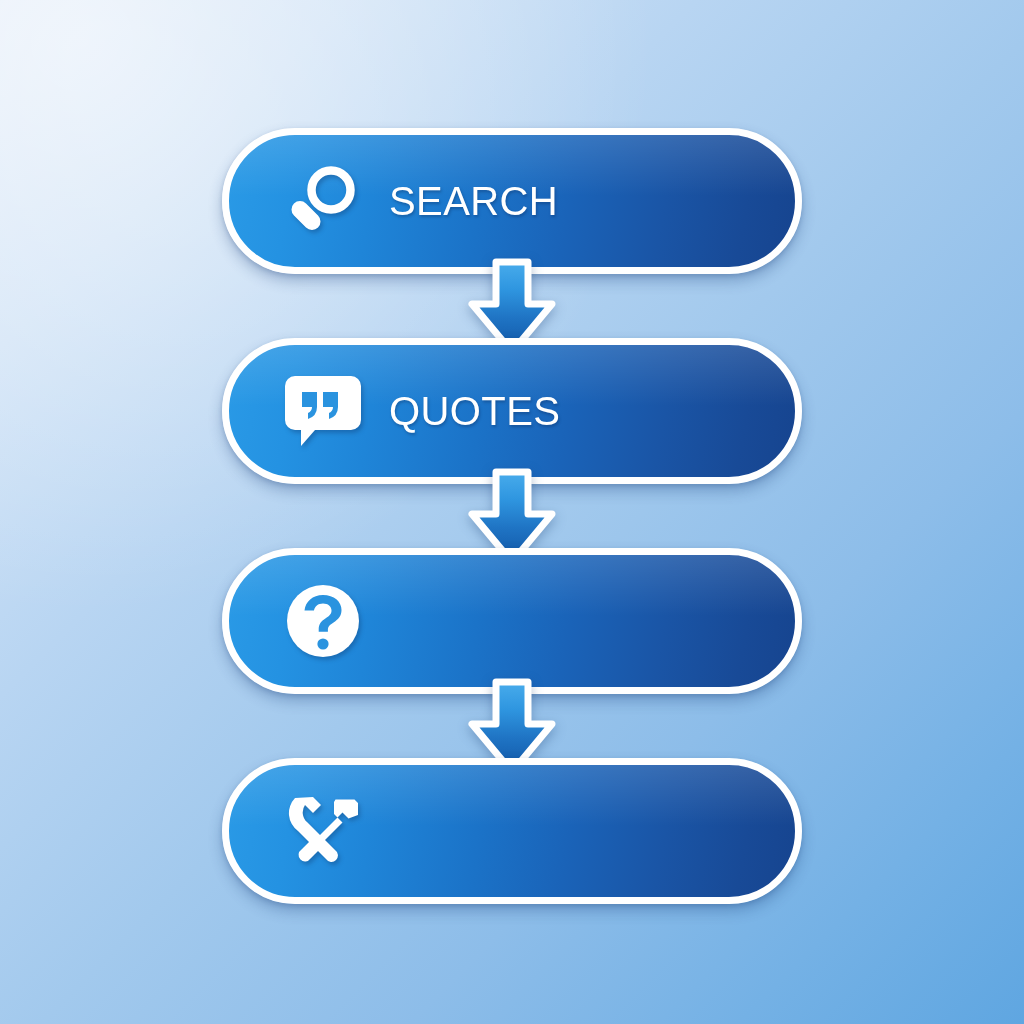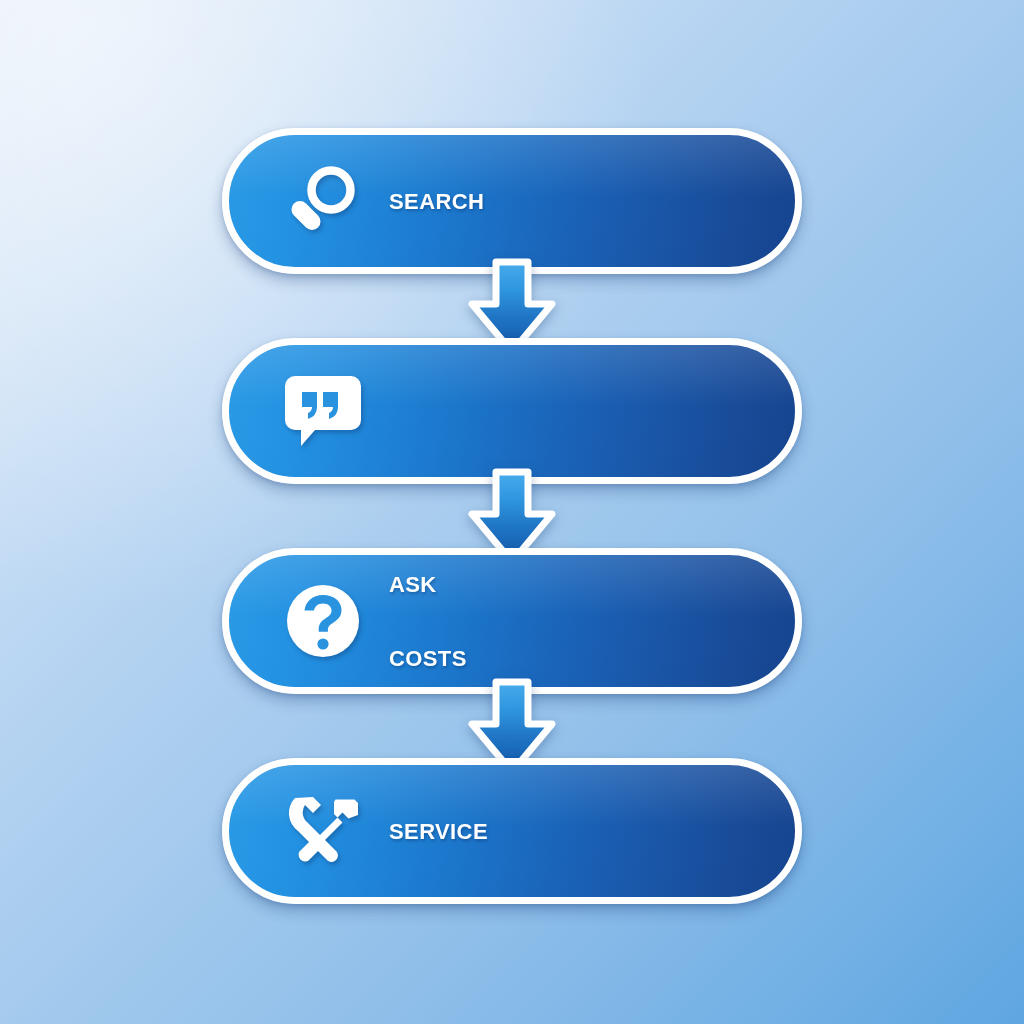--- a/index.html
+++ b/index.html
@@ -88,22 +88,22 @@
     filter:drop-shadow(2px 3px 2px rgba(10,40,90,0.30));
   }
   .icon-slot svg { display:block; }
 
   
   .label {
     position:relative;
     z-index:2;
     margin-left:14px;
     color:#ffffff;
-    font-size:22px;
-    font-weight:bold;
+    font-size:40px;
+    font-weight:normal;
     line-height:37px;
     letter-spacing:0.4px;
     text-transform:uppercase;
     text-shadow:1px 2px 3px rgba(8,35,80,0.35);
     white-space:pre-line;
   }
   .label .l1, .label .l2 { display:block; }
 
   
   .arrow {
@@ -155,20 +155,21 @@
       <div class="icon-slot">
         <svg width="76" height="76" viewBox="0 0 76 76" aria-hidden="true">
           <path d="M10 6 H66 A10 10 0 0 1 76 16 V50 A10 10 0 0 1 66 60 H30 L16 76 V60 H10 A10 10 0 0 1 0 50 V16 A10 10 0 0 1 10 6 Z" fill="#ffffff" transform="translate(0,-3)"></path>
           <g fill="#2a93df" transform="translate(17,17)">
             <path d="M0 2 h15 v15 q0 9 -9 12 v-6 q4 -2 4 -6 h-10 Z"></path>
             <path d="M21 2 h15 v15 q0 9 -9 12 v-6 q4 -2 4 -6 h-10 Z"></path>
           </g>
         </svg>
       </div>
       <div class="label">
+        <span class="l2">QUOTES</span>
       </div>
     </div>
 
     <div class="gap">
       <div class="arrow">
         <svg viewBox="0 0 104 104" aria-hidden="true">
           <defs>
             <linearGradient id="agrad2" x1="0" y1="0" x2="0" y2="1">
               <stop offset="0%" stop-color="#48acec"></stop>
               <stop offset="30%" stop-color="#2f96e0"></stop>
@@ -188,24 +189,20 @@
           <g fill="#2a93df">
             <path d="M38 12 c-10.5 0 -17.5 6.5 -18.5 15.5 h9.5 c0.7 -4.2 4 -7 9 -7
                      c5 0 8.5 2.8 8.5 7 c0 3.2 -1.7 5.2 -5.8 7.8
                      c-4.8 3 -7 6 -7 11.3 v2.2 h9.2 v-1.6
                      c0 -3.3 1.2 -5 5.3 -7.5 c5.3 -3.2 8.3 -6.8 8.3 -12.6
                      C56.5 18.6 49 12 38 12 Z"></path>
             <circle cx="38" cy="61" r="5.6"></circle>
           </g>
         </svg>
       </div>
-      <div class="label">
-        <span class="l1">ASK</span>
-        <span class="l2">COSTS</span>
-      </div>
     </div>
 
     <div class="gap">
       <div class="arrow">
         <svg viewBox="0 0 104 104" aria-hidden="true">
           <defs>
             <linearGradient id="agrad3" x1="0" y1="0" x2="0" y2="1">
               <stop offset="0%" stop-color="#48acec"></stop>
               <stop offset="30%" stop-color="#2f96e0"></stop>
               <stop offset="62%" stop-color="#1f74c4"></stop>
@@ -234,18 +231,17 @@
                      L30.5 52.5 L37.5 59.5 L28.5 68.5
                      a6.5 6.5 0 1 1 -9 -9 L28.5 50.5 L35.5 57.5 L60.5 32.5
                      L52 24 L52 12 Z"></path>
 
             <path d="M13 7 a22 22 0 0 0 3 33 L44 68 a6.5 6.5 0 1 0 9 -9 L25 31
                      a13 13 0 0 1 -2 -17 L31 22 L39 14 L31 6 Z" transform="translate(0,1)"></path>
           </g>
         </svg>
       </div>
       <div class="label">
-        <span class="l2">SERVICE</span>
       </div>
     </div>
 
   </div>
 </div>
 
 </body></html>

